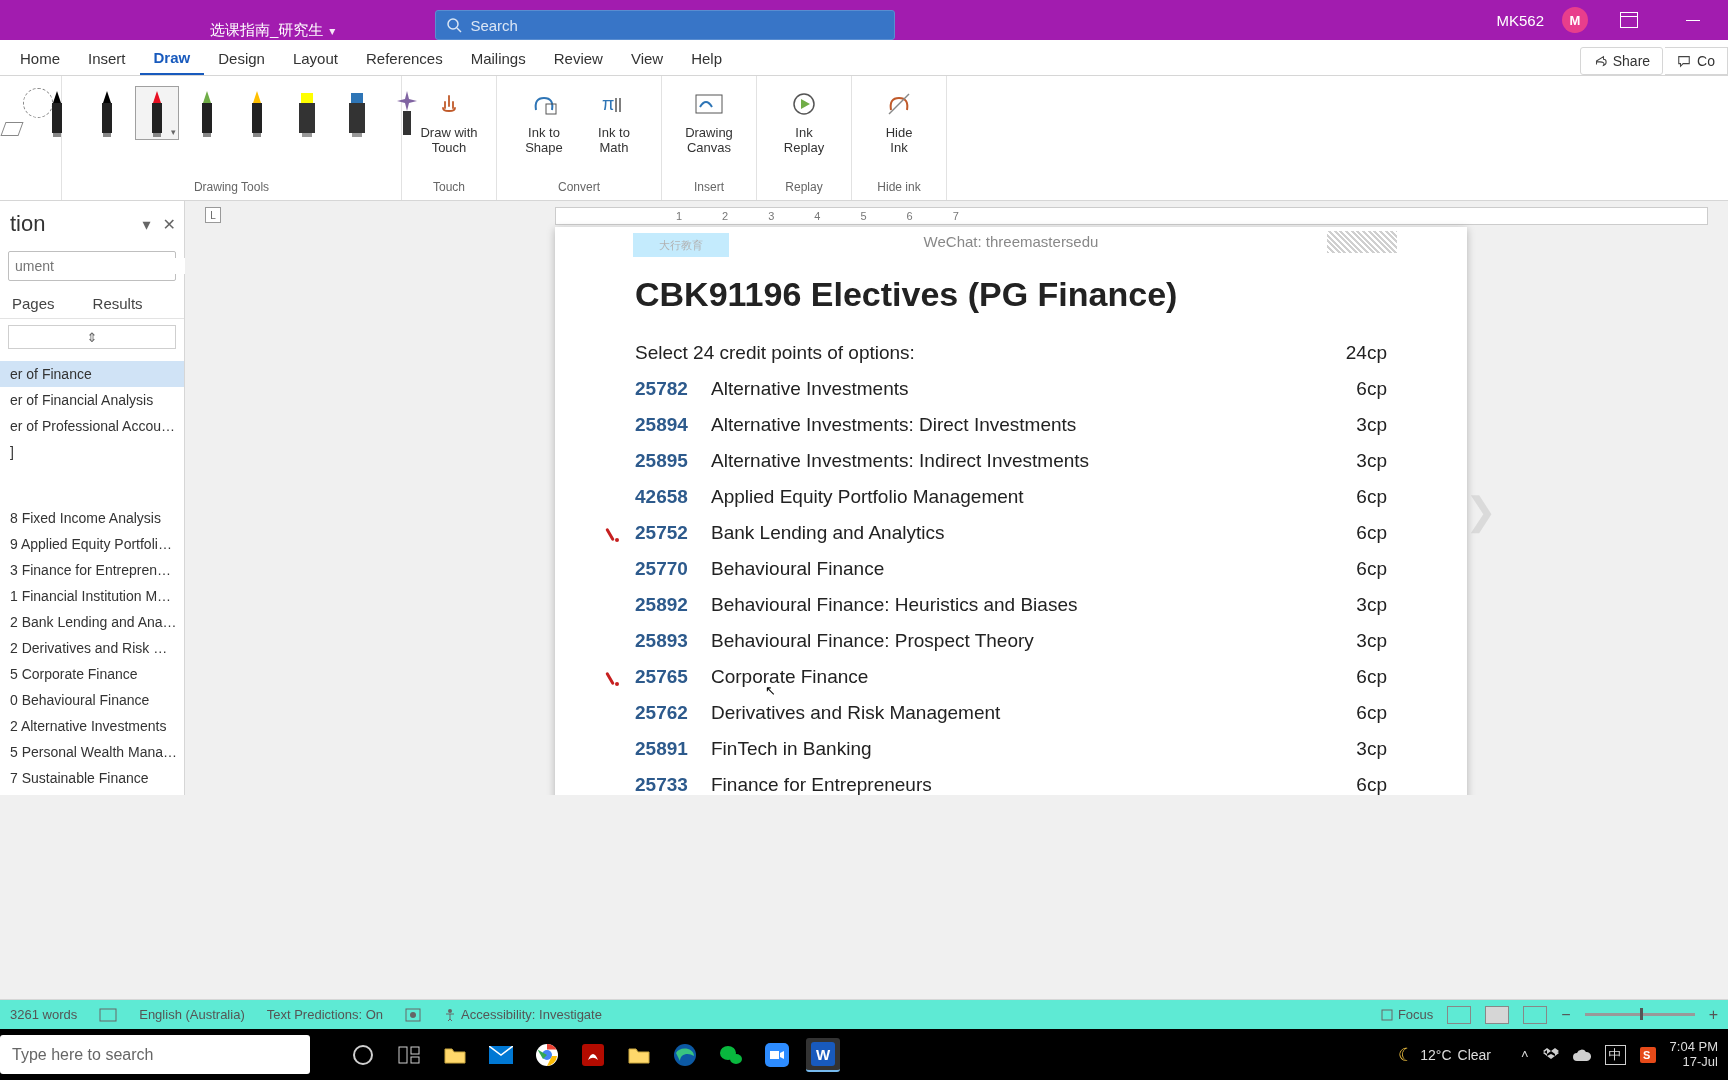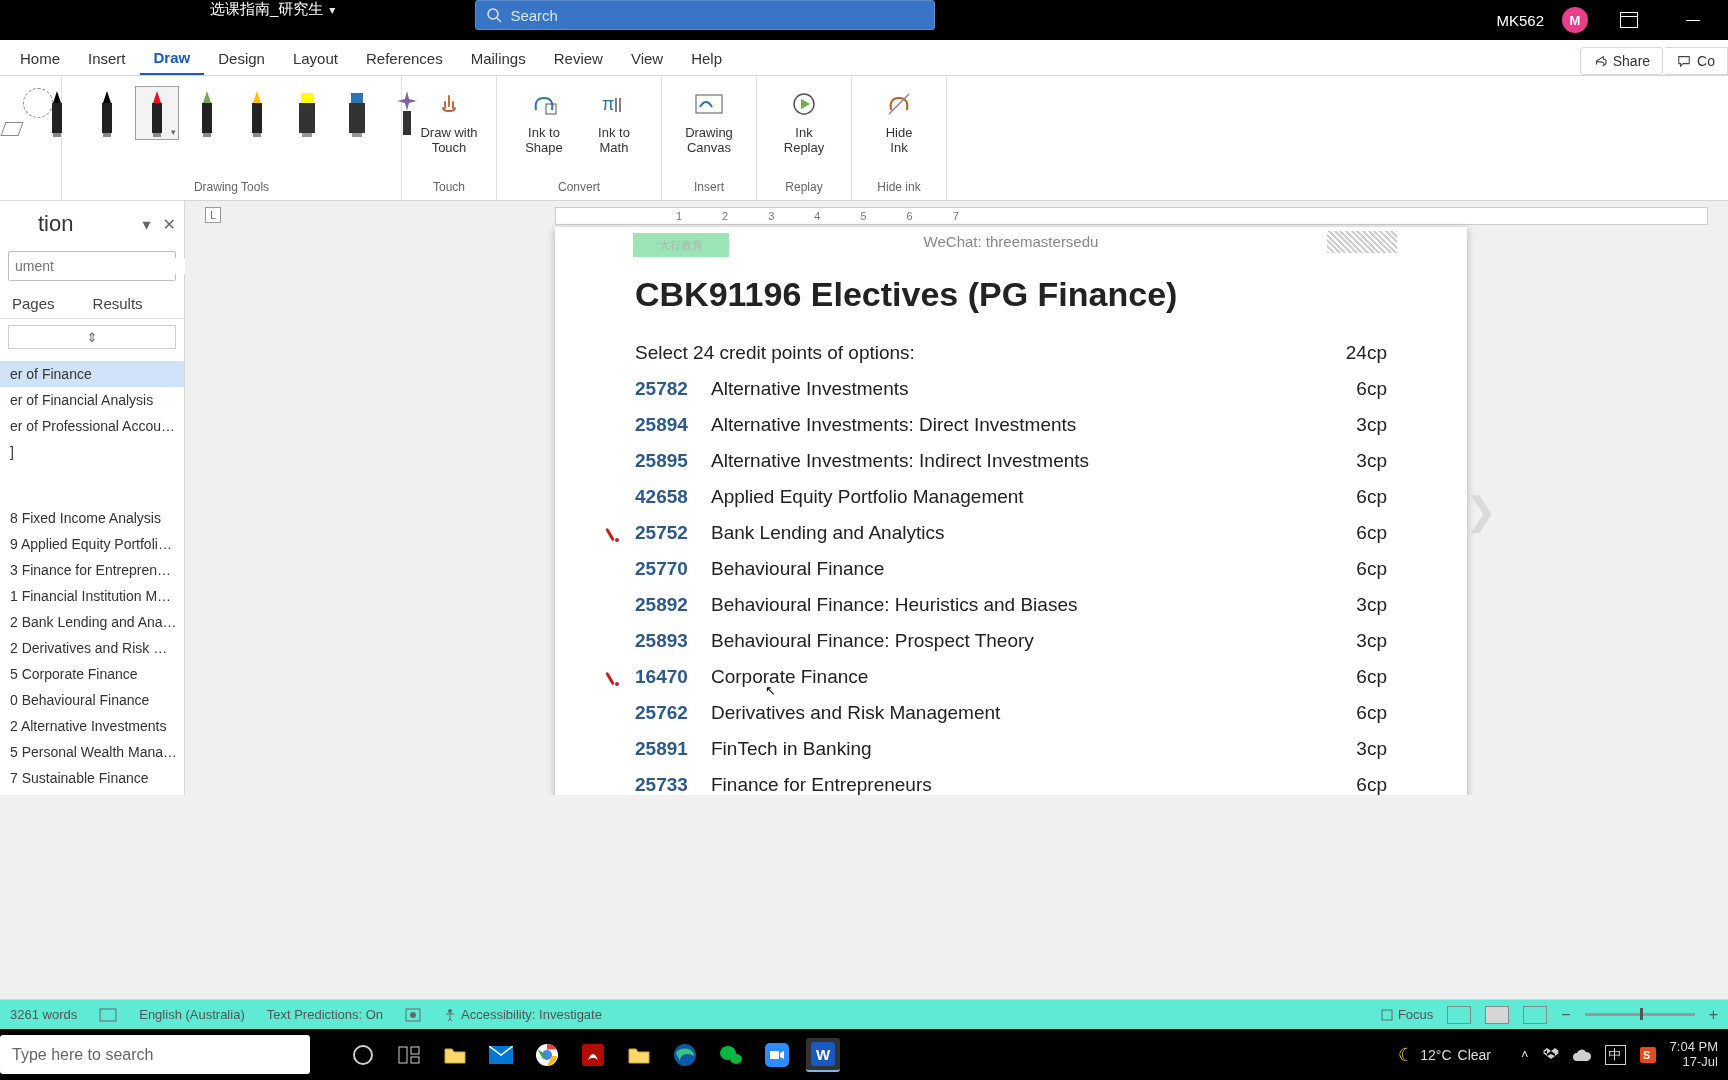--- a/index.html
+++ b/index.html
@@ -1,19 +1,19 @@
 <!DOCTYPE html>
 <html><head>
 <meta charset="utf-8">
 <style>
 * { margin: 0; padding: 0; box-sizing: border-box; font-family: "Segoe UI", Arial, sans-serif; }
 body { width: 1728px; height: 1080px; overflow: hidden; background: #f0f0f0; position: relative; }
 
 
-.titlebar { height: 40px; background: #000000; display: flex; align-items: flex-start; color: #fff; font-size: 15px; gap: 40px; }
+.titlebar { height: 40px; background: #a21caf; display: flex; align-items: flex-end; color: #fff; font-size: 15px; }
 .titlebar .doc-title { margin-left: 210px; display:flex; align-items:center; gap:6px;}
 .titlebar .doc-title .chev { font-size:12px; opacity:.9;}
 .titlebar .search-wrap { margin-left: 100px; }
 .titlebar .search { width: 460px; height: 30px; background: #3875C7; border: 1px solid #5a8dd0; border-radius: 3px; display:flex; align-items:center; padding:0 10px; color:#dbe6f5;}
 .titlebar .search svg { margin-right:8px; }
 .titlebar .right { margin-left:auto; display:flex; align-items:center; gap:18px; padding-right:12px;}
 .avatar { width:26px; height:26px; border-radius:50%; background:#E83E8C; color:#fff; display:flex; align-items:center; justify-content:center; font-size:13px; font-weight:600;}
 .winbtn { width:46px; height:40px; display:flex; align-items:center; justify-content:center; }
 .ribbon-box-icon { width:18px; height:16px; border:1.5px solid #fff; position:relative;}
 .ribbon-box-icon::before{content:"";position:absolute;width:18px;height:0;border-top:1.5px solid #fff;top:3px;left:-1.5px;}
@@ -39,39 +39,39 @@
 .rbtn .txt{font-size:13px; color:#333; text-align:center; line-height:1.15; margin-top:4px;}
 .tool-circle{width:30px;height:30px;border:1.5px dashed #888;border-radius:50%;}
 
 
 .qat { height:36px; background:#f7f7f7; border-bottom:1px solid #d6d6d6; display:flex; align-items:center; padding:0 10px; gap:14px;}
 .pill{border:1px solid #bfbfbf;border-radius:3px;padding:2px 6px;font-size:12px;background:#fff;}
 
 
 .sidebar { position:absolute; left:0; top:201px; width:185px; height:594px; background:#fff; border-right:1px solid #d6d6d6;}
 .side-hdr{display:flex;align-items:center;padding:10px 8px 8px 10px;}
-.side-hdr .title{font-size:22px; color:#333;margin-left:28px;}
+.side-hdr .title{font-size:22px; color:#333;}
 .side-hdr .icons{margin-left:auto;display:flex;gap:12px;color:#666;}
 .search-doc{margin:6px 8px; border:1px solid #bfbfbf;height:30px;display:flex;align-items:center;padding:0 6px;border-radius:2px;}
 .search-doc input{border:none;outline:none;flex:1;font-size:14px;color:#701a75;}
 .search-doc .mag{color:#666;margin-right:4px;}
 .search-doc .dd{color:#666;font-size:11px;margin-left:4px;}
 .side-tabs{display:flex;gap:38px;padding:8px 12px 6px;font-size:15px;color:#444;border-bottom:1px solid #e3e3e3;}
 .side-expand{margin:6px 8px;border:1px solid #cfcfcf;height:24px;display:flex;align-items:center;justify-content:center;font-size:13px;color:#666;}
 .nav-list{padding:6px 0;overflow:hidden;}
 .nav-item{font-size:14px;color:#333;padding:5px 6px 5px 10px;white-space:nowrap;overflow:hidden;text-overflow:ellipsis;cursor:pointer;}
 .nav-item.selected{background:#D0E3F6;}
 .nav-group2{margin-top:28px;}
 
 
 .doc-area{position:absolute;left:185px;top:201px;right:0;bottom:285px;background:#f0f0f0;overflow:hidden;}
 .ruler-mark{position:absolute;left:20px;top:6px;width:16px;height:16px;border:1px solid #999;background:#fff;font-size:10px;display:flex;align-items:center;justify-content:center;color:#666;}
 .hruler{position:absolute;left:370px;right:20px;top:6px;height:18px;background:#fff;border:1px solid #ccc;font-size:11px;color:#777;display:flex;align-items:center;padding-left:120px;letter-spacing:40px;}
 .page{position:absolute;left:370px;top:26px;width:912px;height:780px;background:#fff;box-shadow:0 2px 8px rgba(0,0,0,.25);padding:0 80px;}
-.watermark{position:absolute;top:6px;left:78px;width:96px;height:24px;background:#22c55e;opacity:.45;display:flex;align-items:center;justify-content:center;font-size:11px;color:#555;}
+.watermark{position:absolute;top:6px;left:78px;width:96px;height:24px;background:#7dd3fc;opacity:.45;display:flex;align-items:center;justify-content:center;font-size:11px;color:#555;}
 .wechat{position:absolute;top:6px;left:0;right:0;text-align:center;color:#888;font-size:15px;}
 .qr{position:absolute;top:4px;right:70px;width:70px;height:22px;background:repeating-linear-gradient(45deg,#bbb 0 2px,#fff 2px 4px);opacity:.7;}
 .doc-h1{margin-top:48px;font-size:34px;font-weight:800;font-family:Verdana,Arial,sans-serif;color:#222;}
 .select-row{display:flex;margin-top:28px;font-size:19px;color:#222;}
 .select-row .cp{margin-left:auto;}
 .course-row{display:flex;align-items:center;margin-top:14px;font-size:19px;position:relative;}
 .course-row .code{color:#2d5a8c;font-weight:700;width:76px;}
 .course-row .name{color:#222;}
 .course-row .cp{margin-left:auto;color:#222;}
 .redmark{position:absolute;left:-32px;top:3px;width:20px;height:18px;}
@@ -413,21 +413,21 @@
           <span class="name">Behavioural Finance: Heuristics and Biases</span>
           <span class="cp">3cp</span>
         </div>
         <div class="course-row">
           <span class="code">25893</span>
           <span class="name">Behavioural Finance: Prospect Theory</span>
           <span class="cp">3cp</span>
         </div>
         <div class="course-row">
           <span class="redmark"></span>
-          <span class="code">16470</span>
+          <span class="code">25765</span>
           <span class="name">Corporate Finance<span class="cursor-arrow">↖</span></span>
           <span class="cp">6cp</span>
         </div>
         <div class="course-row">
           <span class="code">25762</span>
           <span class="name">Derivatives and Risk Management</span>
           <span class="cp">6cp</span>
         </div>
         <div class="course-row">
           <span class="code">25891</span>

